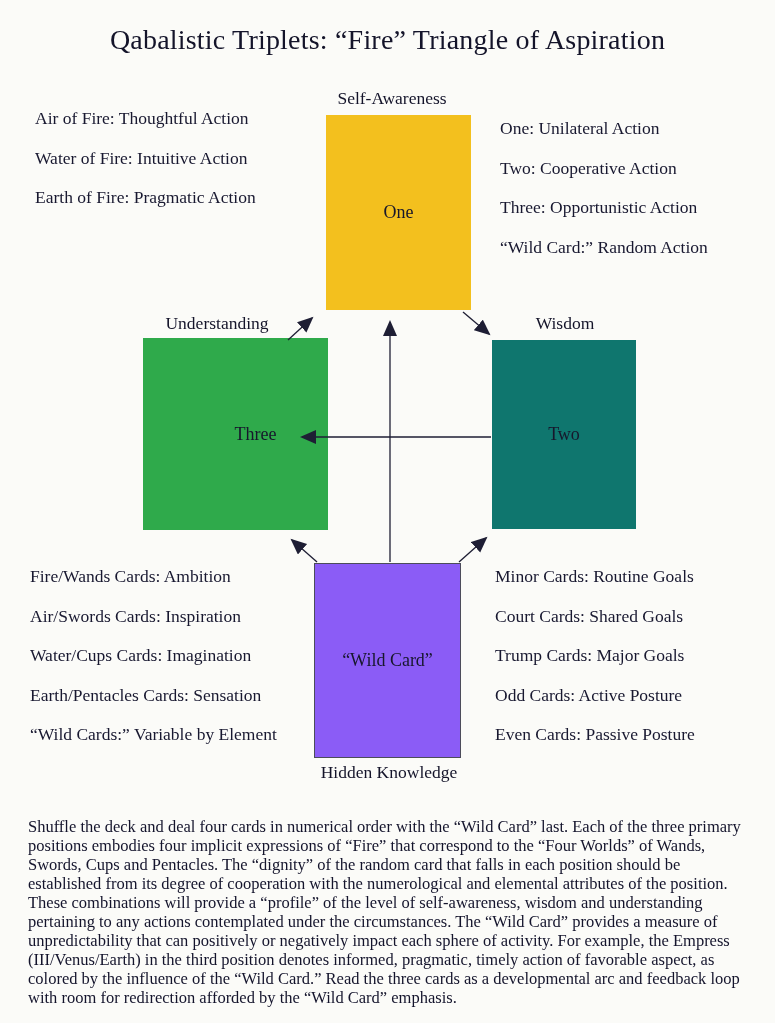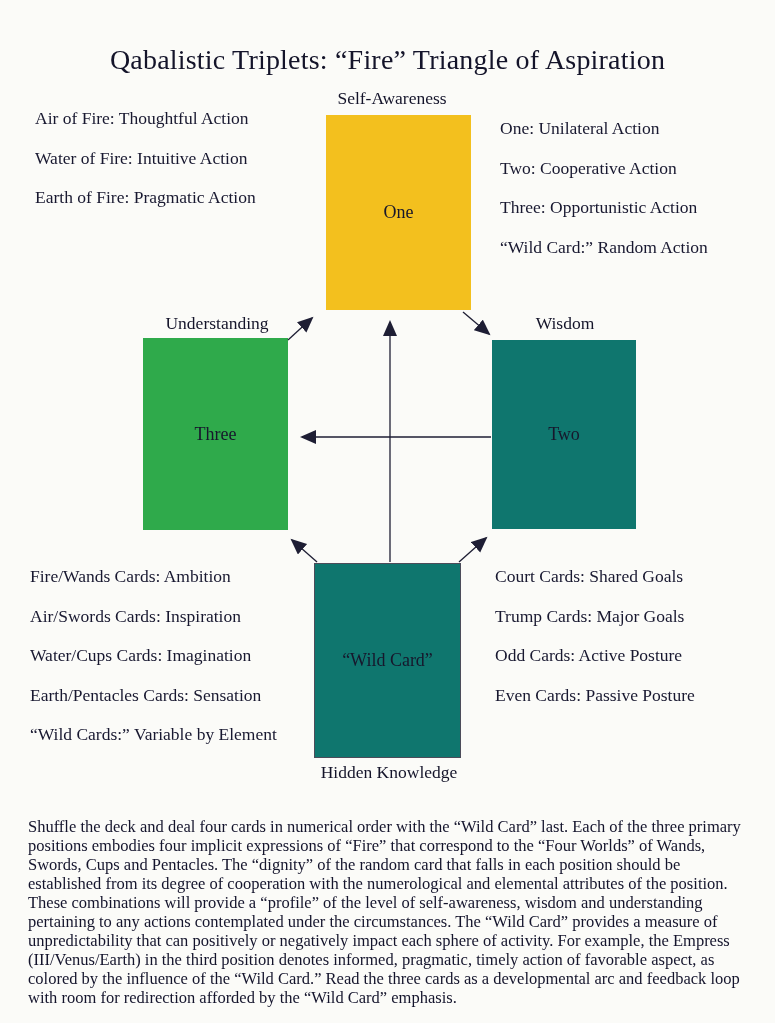--- a/index.html
+++ b/index.html
@@ -9,34 +9,33 @@
     font-family:"Liberation Serif","DejaVu Serif",serif;
     color:#1a1a30;
     position:relative;
     overflow:hidden;
   }
   .page{position:absolute;inset:0;}
   .title{
     position:absolute;top:24px;left:0;width:775px;
     text-align:center;font-size:28px;letter-spacing:.2px;
     color:#14142a;
-    margin-top:20px;
   }
   .list{position:absolute;font-size:17.5px;color:#181830;}
   .list .li{margin:0 0 18.5px 0;line-height:21px;white-space:nowrap;}
   .list-tl{left:35px;top:108px;}
   .list-tr{left:500px;top:118px;}
   .list-bl{left:30px;top:566px;}
   .list-br{left:495px;top:566px;}
   .card{
     position:absolute;display:flex;align-items:center;justify-content:center;
     font-size:18px;color:#17172c;
   }
   .card-one{left:319px;top:115px;width:145px;height:195px;}
-  .card-three{left:143px;top:338px;width:145px;height:192px;}
+  .card-three{left:143px;top:338px;width:145px;height:192px;padding-left:40px;}
   .card-two{left:492px;top:340px;width:144px;height:189px;}
   .card-wild{left:314px;top:563px;width:147px;height:195px;border:1.5px solid #4c4c5a;box-sizing:border-box;}
   .sphere{
     position:absolute;font-size:17.5px;color:#14142a;white-space:nowrap;
     transform:translateX(-50%);
   }
   .sphere-self{left:392px;top:88px;}
   .sphere-understanding{left:217px;top:313px;}
   .sphere-wisdom{left:565px;top:313px;}
   .sphere-hidden{left:389px;top:762px;}
@@ -69,41 +68,42 @@
 
   <div class="list list-bl">
     <div class="li">Fire/Wands Cards: Ambition</div>
     <div class="li">Air/Swords Cards: Inspiration</div>
     <div class="li">Water/Cups Cards: Imagination</div>
     <div class="li">Earth/Pentacles Cards: Sensation</div>
     <div class="li">“Wild Cards:” Variable by Element</div>
   </div>
 
   <div class="list list-br">
+    <div class="li">Minor Cards: Routine Goals</div>
     <div class="li">Court Cards: Shared Goals</div>
     <div class="li">Trump Cards: Major Goals</div>
     <div class="li">Odd Cards: Active Posture</div>
     <div class="li">Even Cards: Passive Posture</div>
   </div>
 
   <div class="sphere sphere-self">Self-Awareness</div>
   <div class="sphere sphere-understanding">Understanding</div>
   <div class="sphere sphere-wisdom">Wisdom</div>
   <div class="sphere sphere-hidden">Hidden Knowledge</div>
 
   <div class="card card-one" style="background: rgb(243, 192, 30); margin-left: 7px;">
     <span>One</span>
   </div>
   <div class="card card-three" style="background: rgb(47, 170, 75);">
     <span>Three</span>
   </div>
   <div class="card card-two" style="background: #0f766e;">
     <span>Two</span>
   </div>
-  <div class="card card-wild" style="background: #0f766e;">
+  <div class="card card-wild" style="background: #8b5cf6;">
     <span>“Wild Card”</span>
   </div>
 
   <svg class="arrows" viewBox="0 0 775 1023" xmlns="http://www.w3.org/2000/svg">
     <defs>
       <marker id="ah" markerUnits="userSpaceOnUse" markerWidth="18" markerHeight="15" refX="14" refY="7" orient="auto">
         <path d="M0,0 L16,7 L0,14 Z" fill="#1e1e34"></path>
       </marker>
     </defs>
     <g stroke="#1e1e34" stroke-width="1.3" fill="none">

